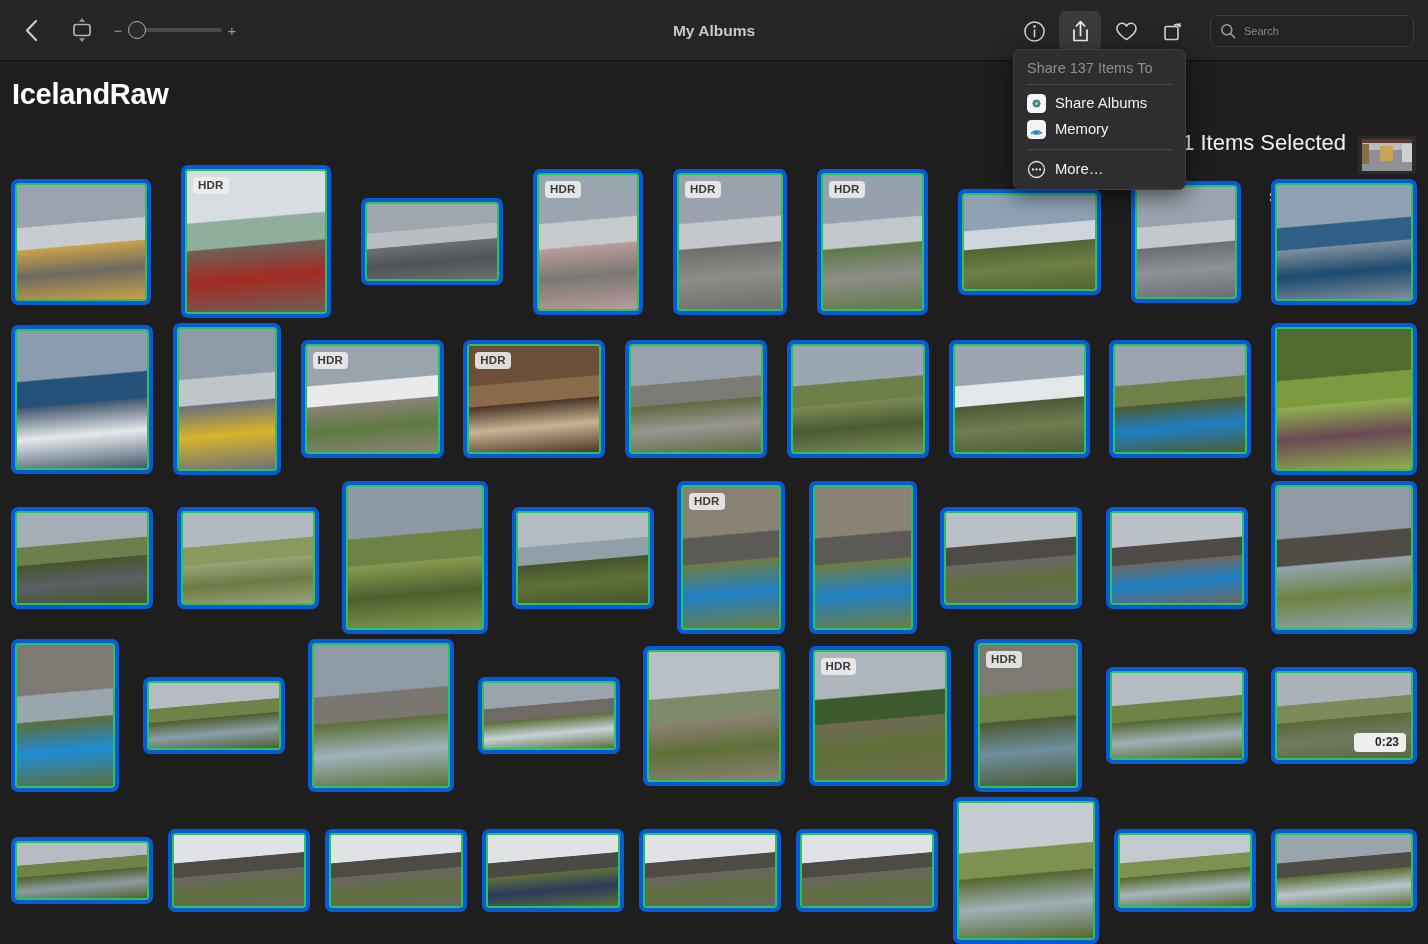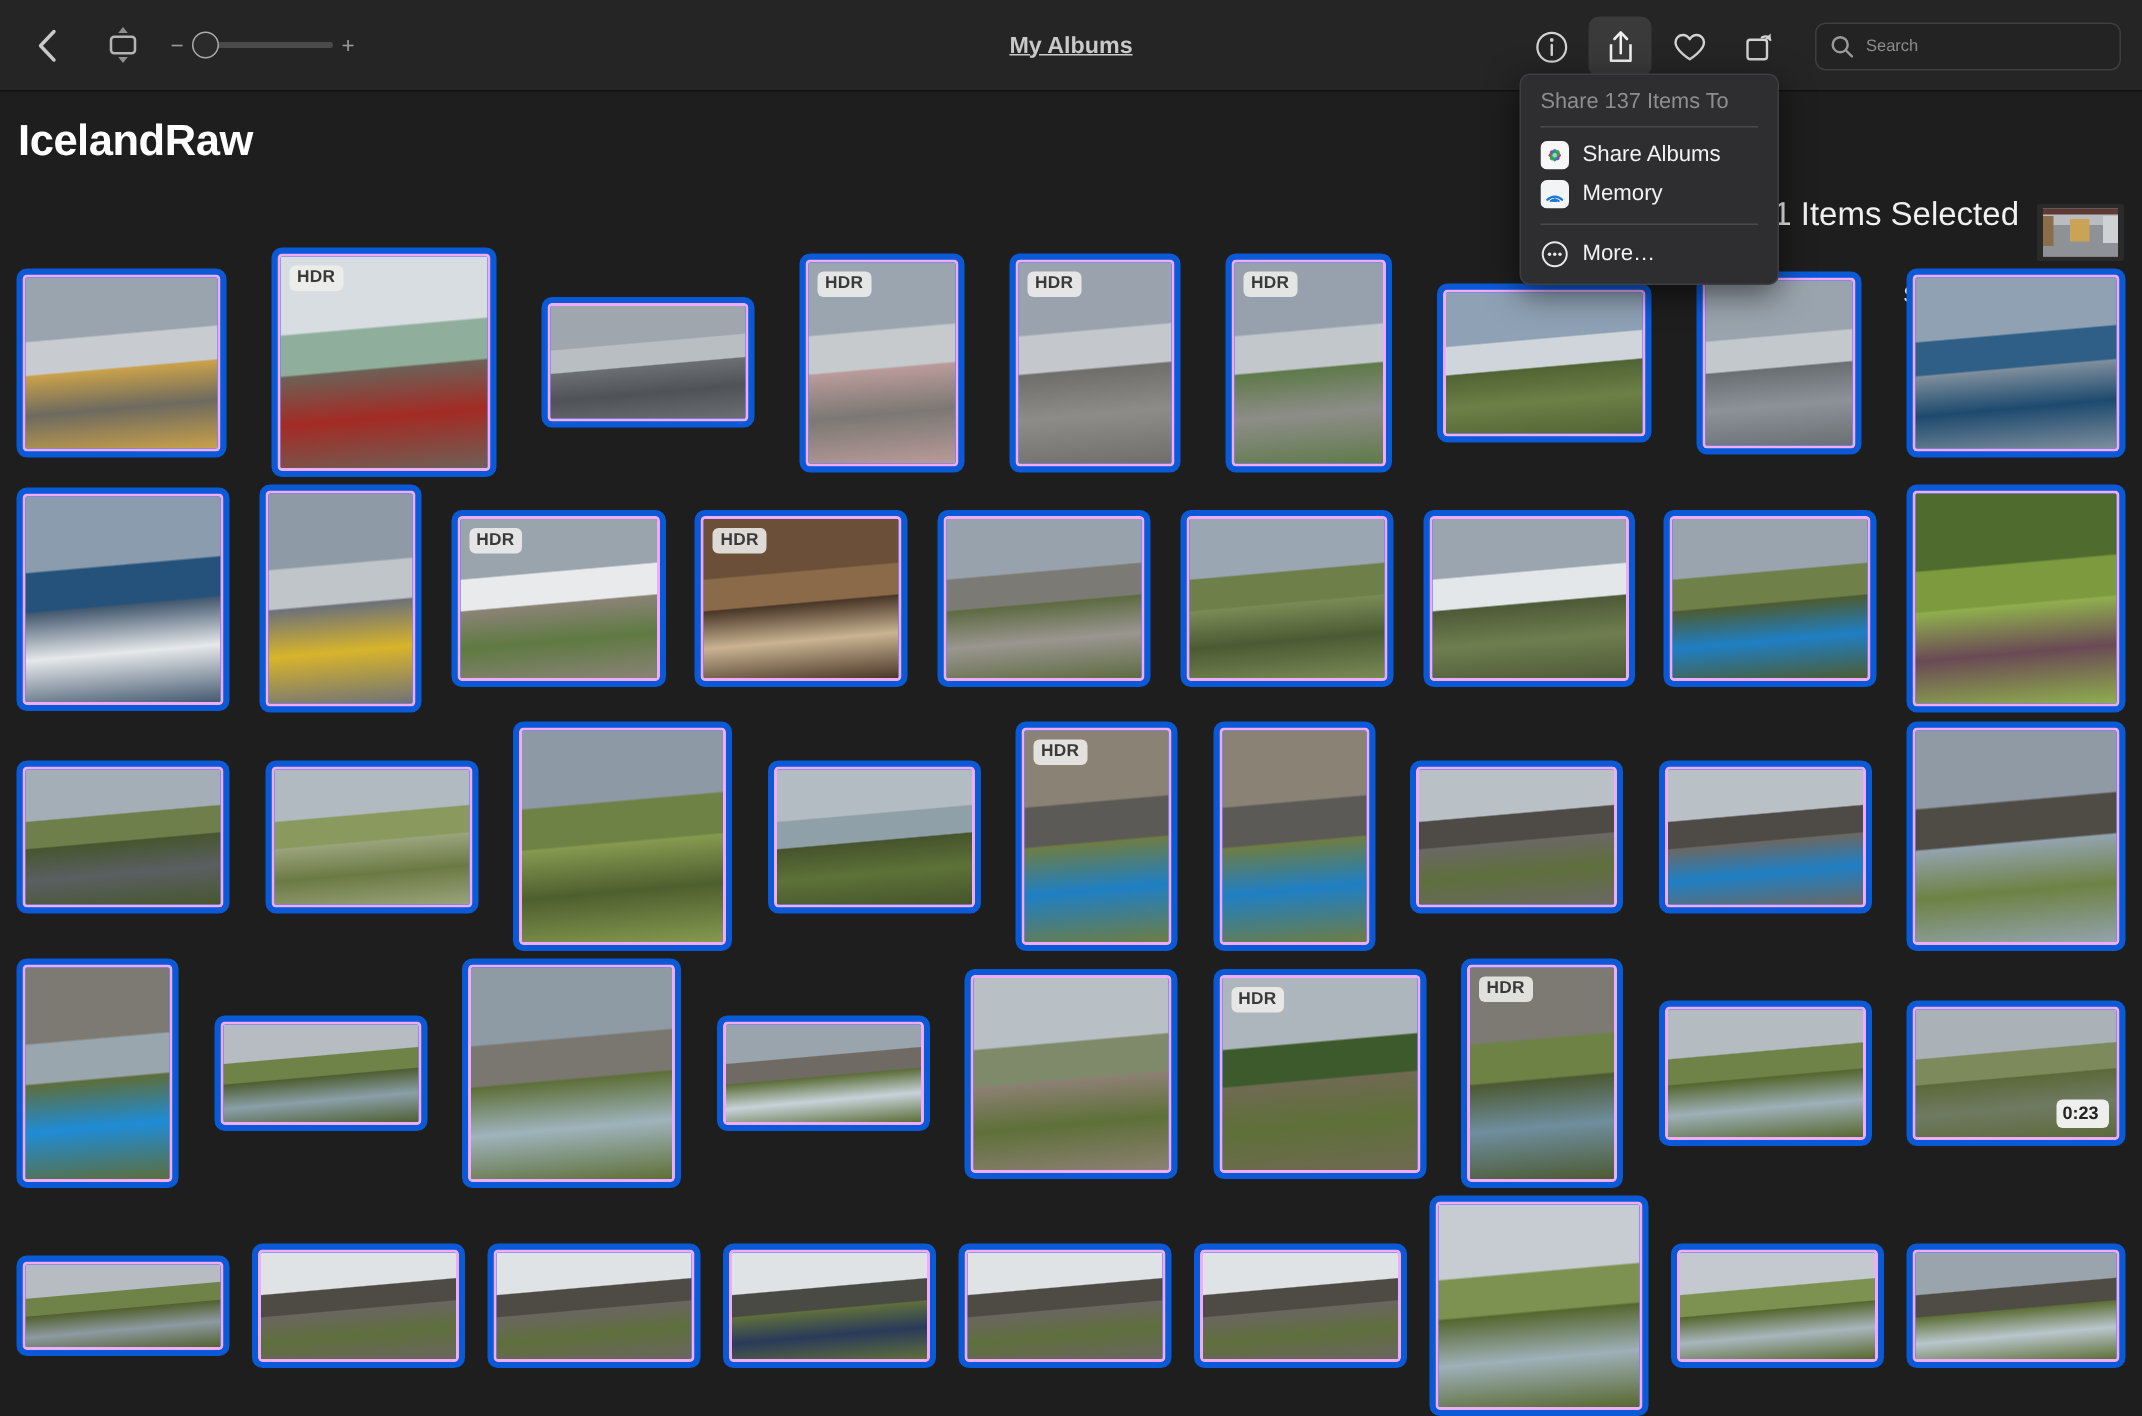--- a/index.html
+++ b/index.html
@@ -67,21 +67,20 @@
     background: #2b2b2b;
     border: 1.6px solid #adadad;
   }
 
   #window-title {
     position: absolute; left: 0; top: 0;
     width: 1428px; height: 61px;
     display: flex; align-items: center; justify-content: center;
     font-size: 15.5px; font-weight: bold; color: #c9c9c9;
     pointer-events: none;
-    text-decoration: underline;
   }
 
   #tb-right {
     position: absolute; right: 14px; top: 10px;
     height: 42px;
     display: flex; align-items: center; gap: 4px;
   }
   .tb-right-btn { width: 42px; height: 40px; }
   .tb-right-btn.active { background: #3a3a3a; }
 
@@ -194,21 +193,21 @@
   }
   .thumb {
     position: relative;
     border: 4px solid #0a5ad8;
     border-radius: 7px;
     overflow: hidden;
     background: #0a5ad8;
   }
   .thumb-inner {
     width: 100%; height: 100%;
-    border: 2px solid #f0abfc;
+    border: 2px solid #22c55e;
     border-radius: 3px;
     overflow: hidden;
     position: relative;
   }
   .photo {
     width: 100%; height: 100%;
     position: relative;
     overflow: hidden;
   }
   .hdr-badge {
@@ -223,21 +222,21 @@
     border-radius: 4px;
     z-index: 5;
   }
   .dur-badge {
     position: absolute;
     right: 5px; bottom: 6px;
     background: rgba(250,250,250,0.92);
     color: #242424;
     font-size: 12px;
     font-weight: bold;
-    padding: 2px 7px 3px 4px;
+    padding: 2px 7px 3px 21px;
     border-radius: 4px;
     z-index: 5;
   }
 </style>
 </head>
 <body>
 
 <div id="toolbar">
 
   <div id="back-button" class="tb-icon-btn">

